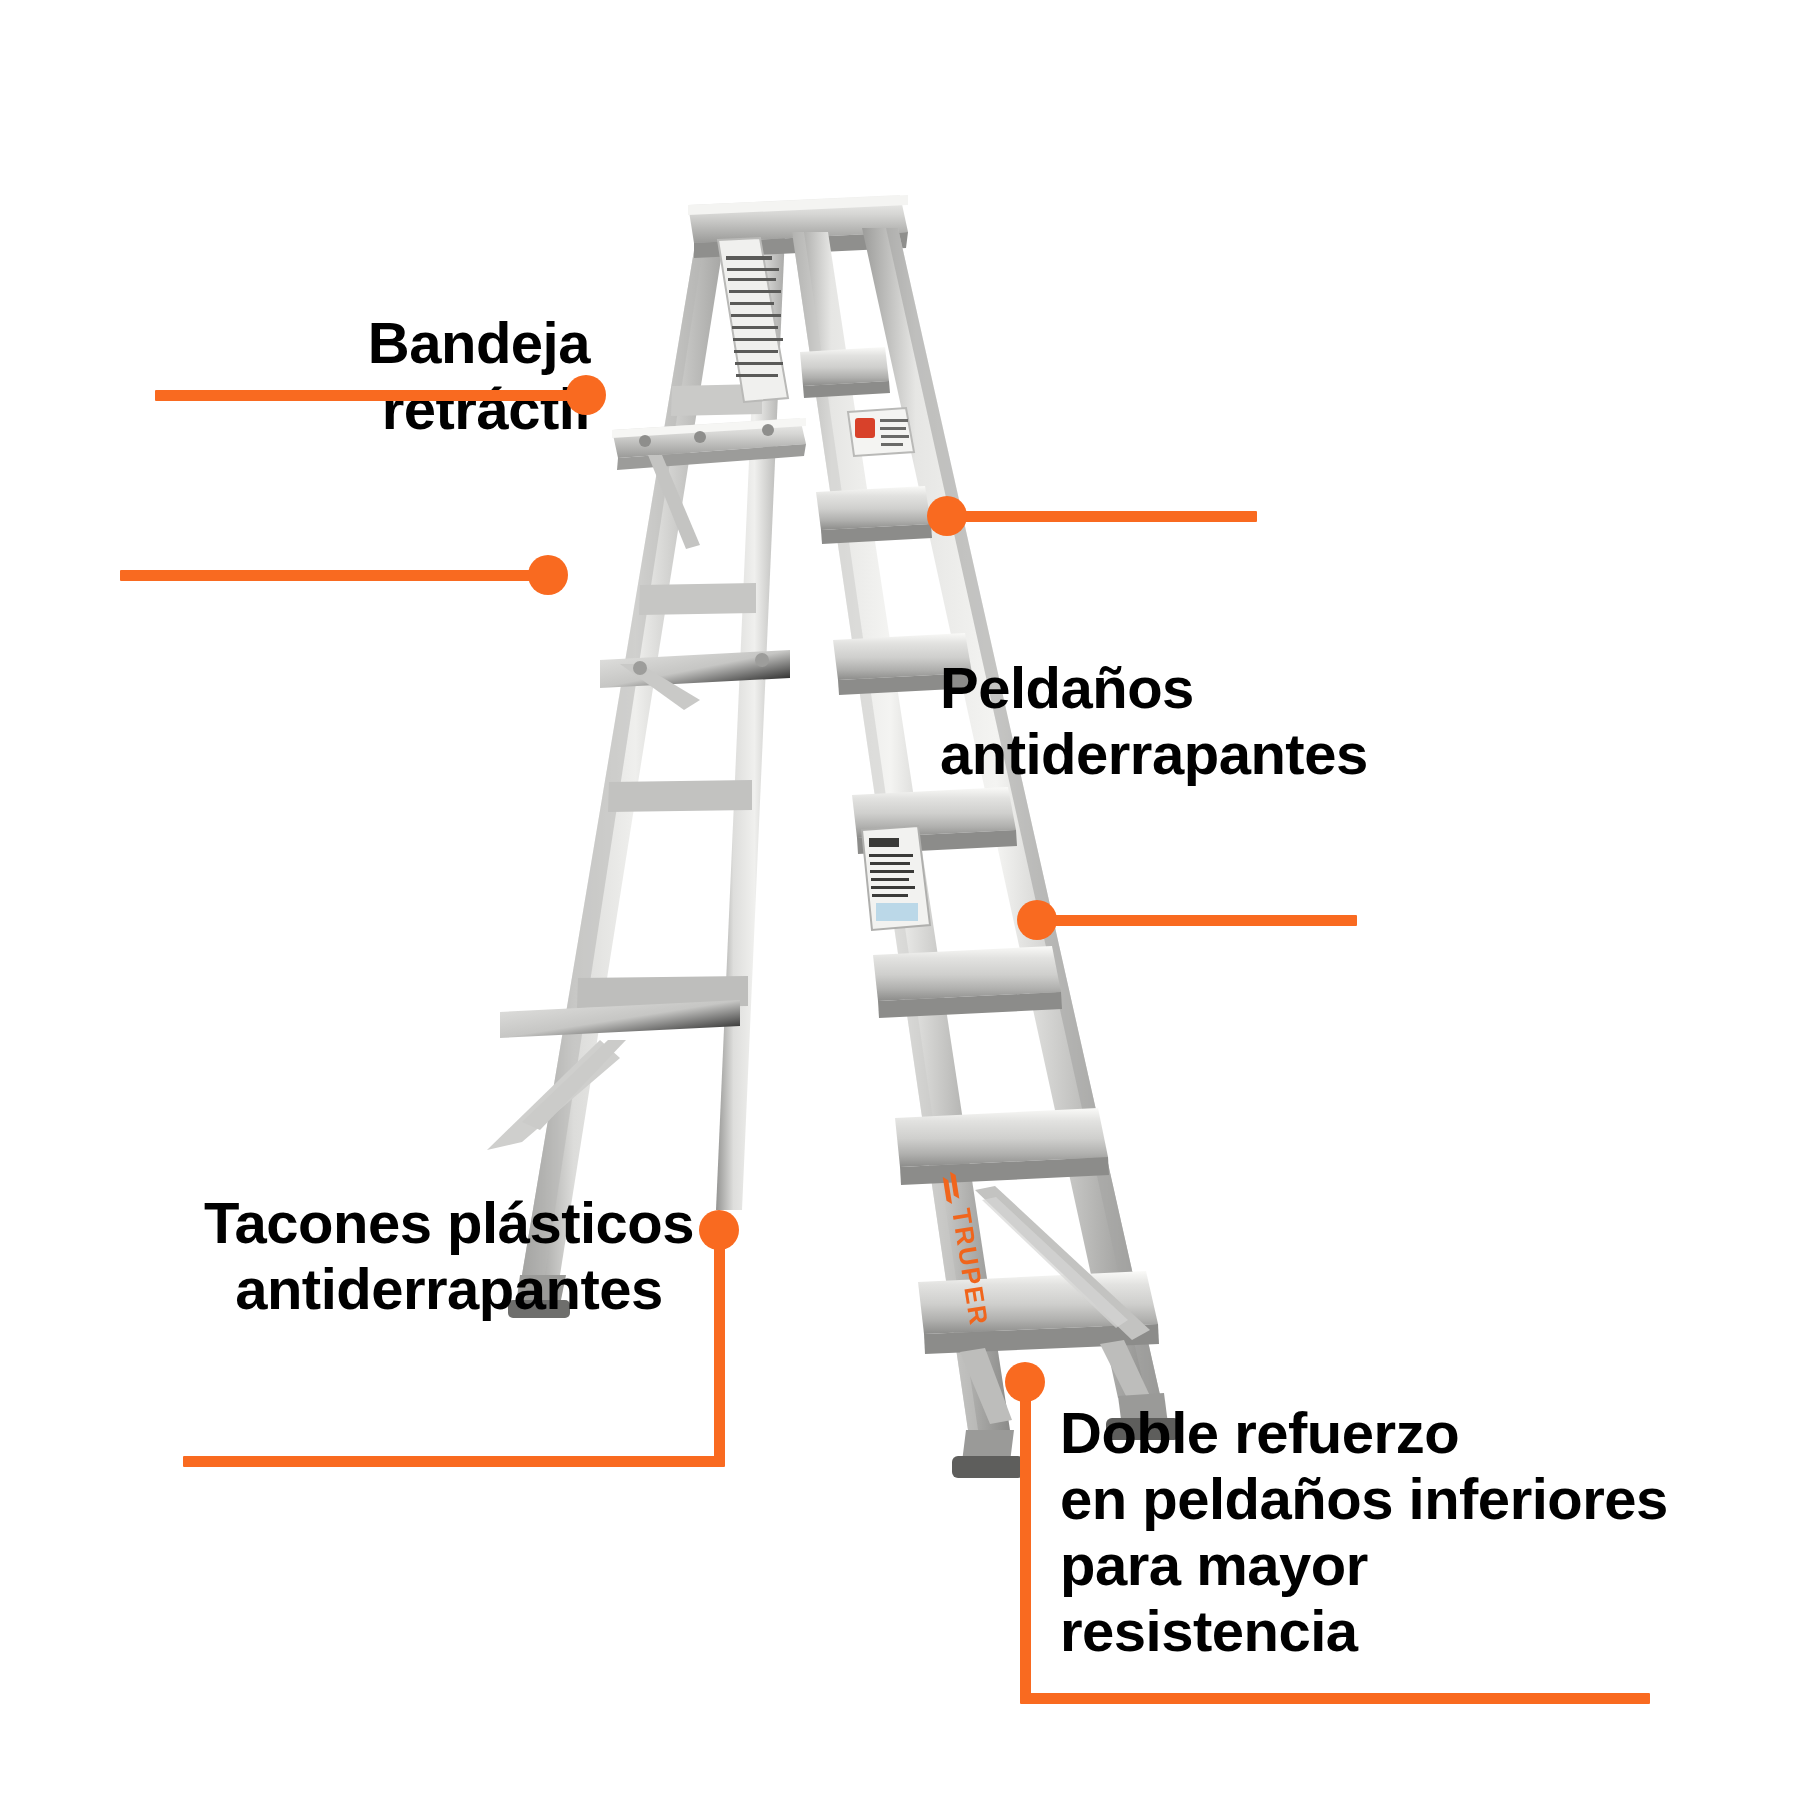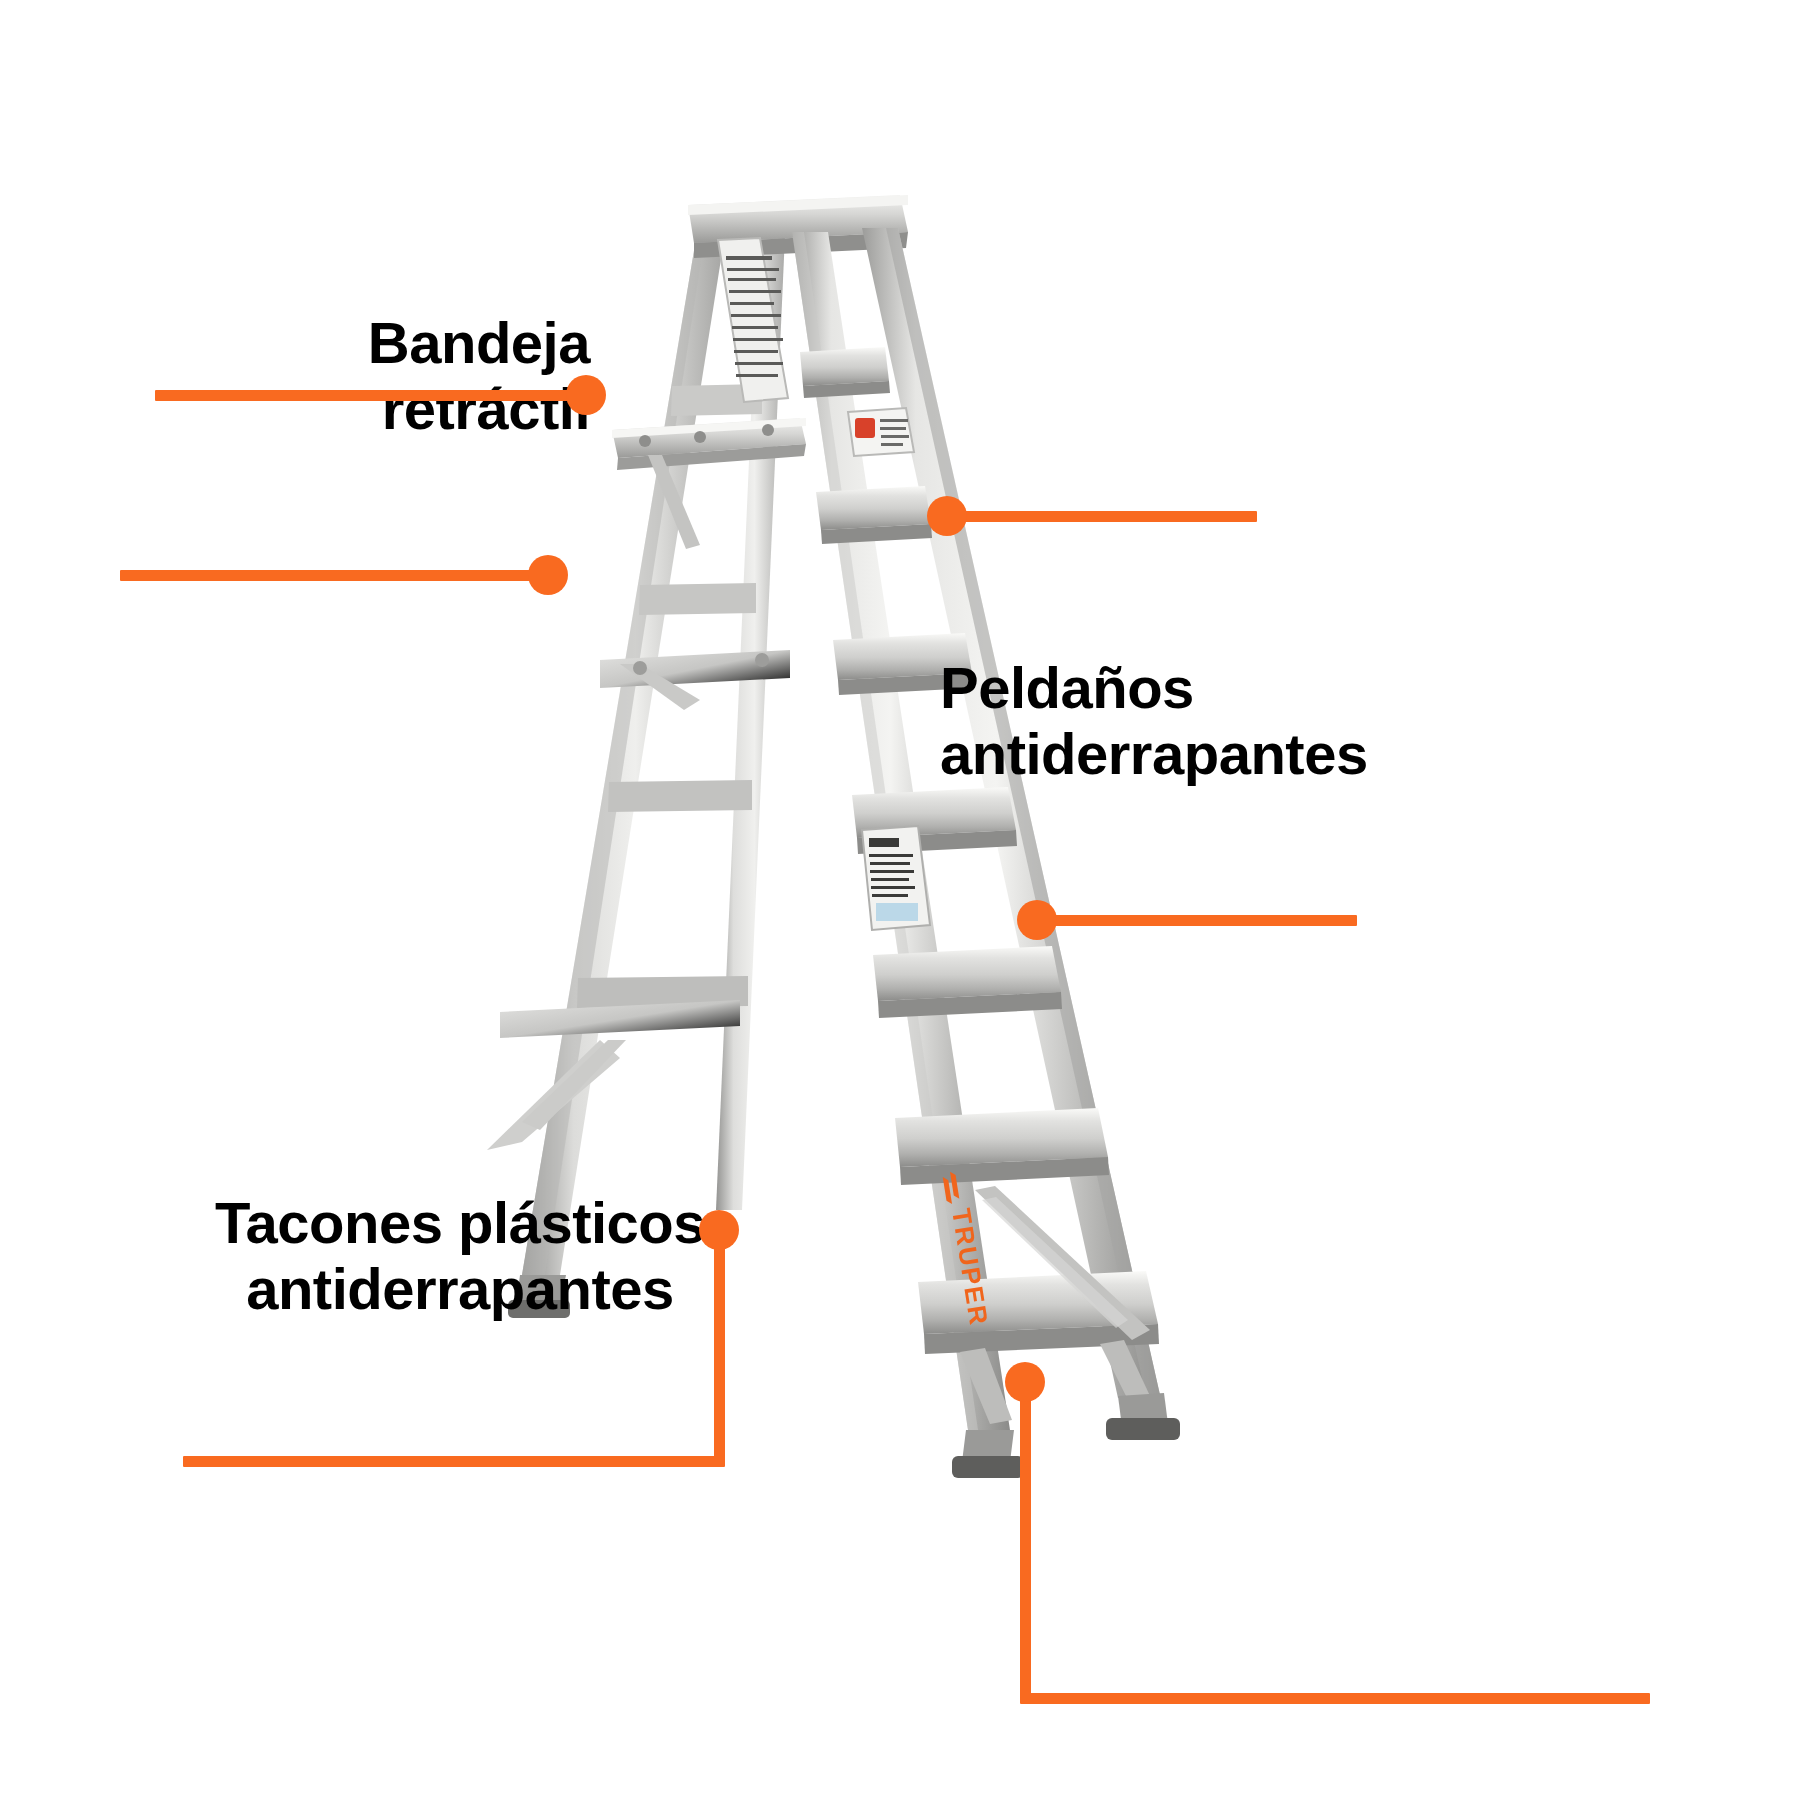--- a/index.html
+++ b/index.html
@@ -266,25 +266,30 @@
   <div class="rule" style="left:947px; top:511px; width:310px;"></div>
   <div class="dot" style="left:927px; top:496px;"></div>
 
   <div class="callout" style="left:940px; top:655px; width:420px; text-align:center;">
     <div class="callout-text" style="text-align:left;">Peldaños
 antiderrapantes</div>
   </div>
   <div class="rule" style="left:1037px; top:915px; width:320px;"></div>
   <div class="dot" style="left:1017px; top:900px;"></div>
 
-  <div class="callout" style="left:190px; top:1190px; width:540px; text-align:center;">
+  <div class="callout" style="left:179px; top:1190px; width:540px; text-align:center;">
     <div class="callout-text" style="text-align:center;">Tacones plásticos
 antiderrapantes</div>
   </div>
   <div class="rule" style="left:183px; top:1456px; width:542px;"></div>
   <div class="riser" style="left:714px; top:1232px; height:230px;"></div>
   <div class="dot" style="left:699px; top:1210px;"></div>
 
+  <div class="callout" style="left:1060px; top:1400px; width:620px;">
+    <div class="callout-text align-left">Doble refuerzo
+en peldaños inferiores
+para mayor resistencia</div>
+  </div>
   <div class="rule" style="left:1020px; top:1693px; width:630px;"></div>
   <div class="riser" style="left:1020px; top:1395px; height:303px;"></div>
   <div class="dot" style="left:1005px; top:1362px;"></div>
 
 </div>
 
 </body></html>

